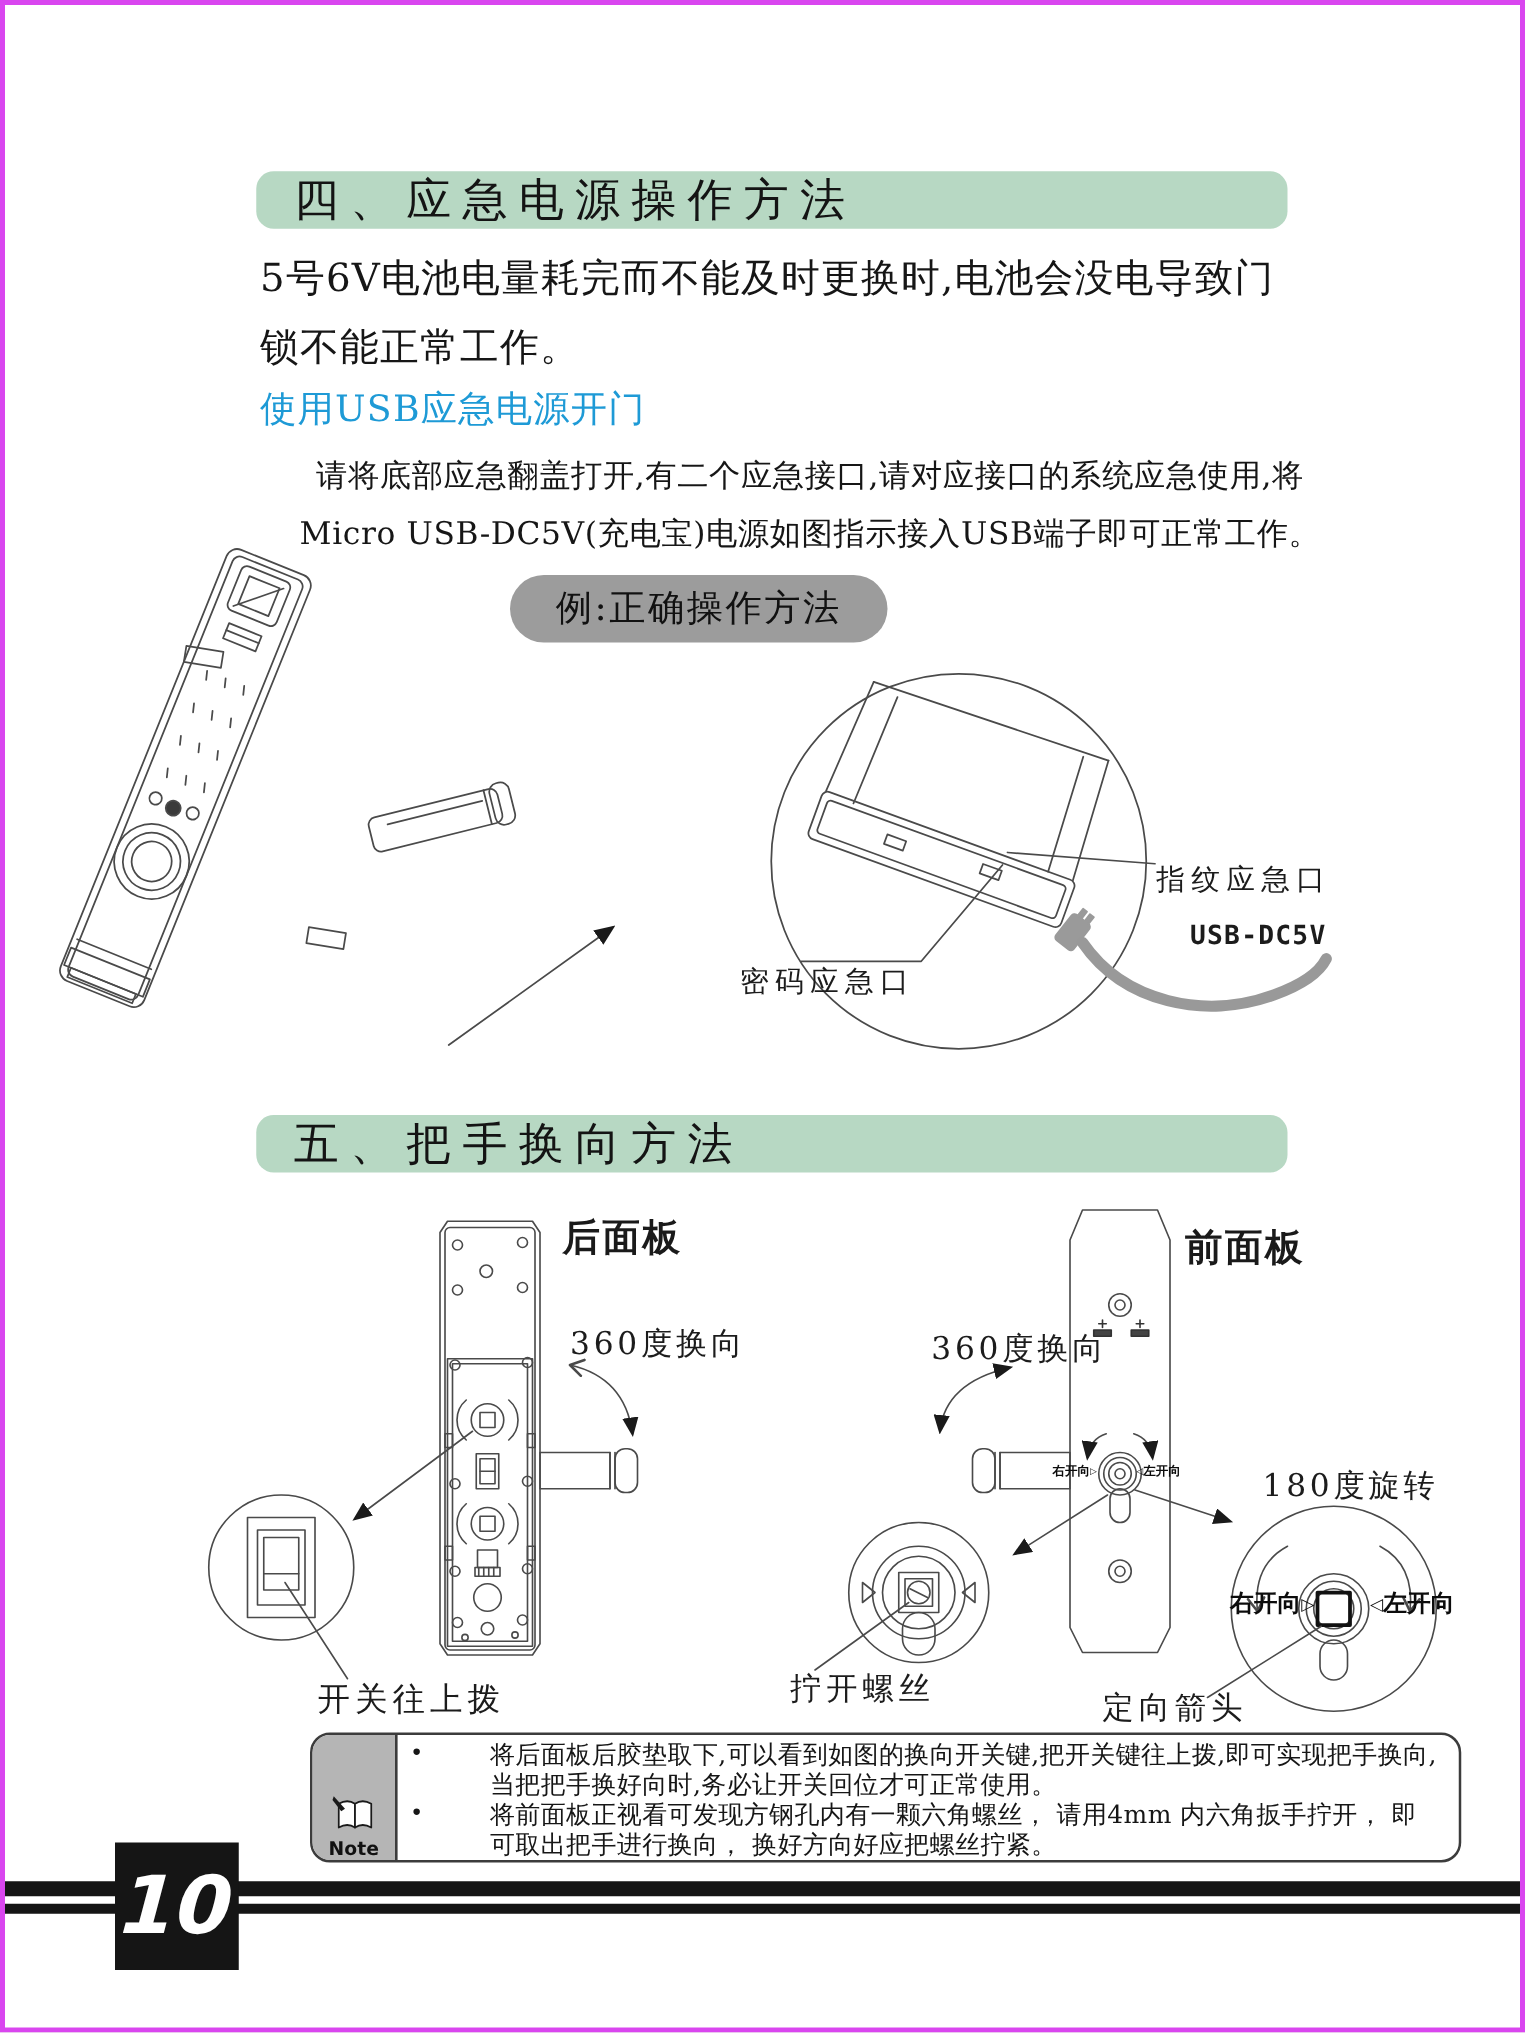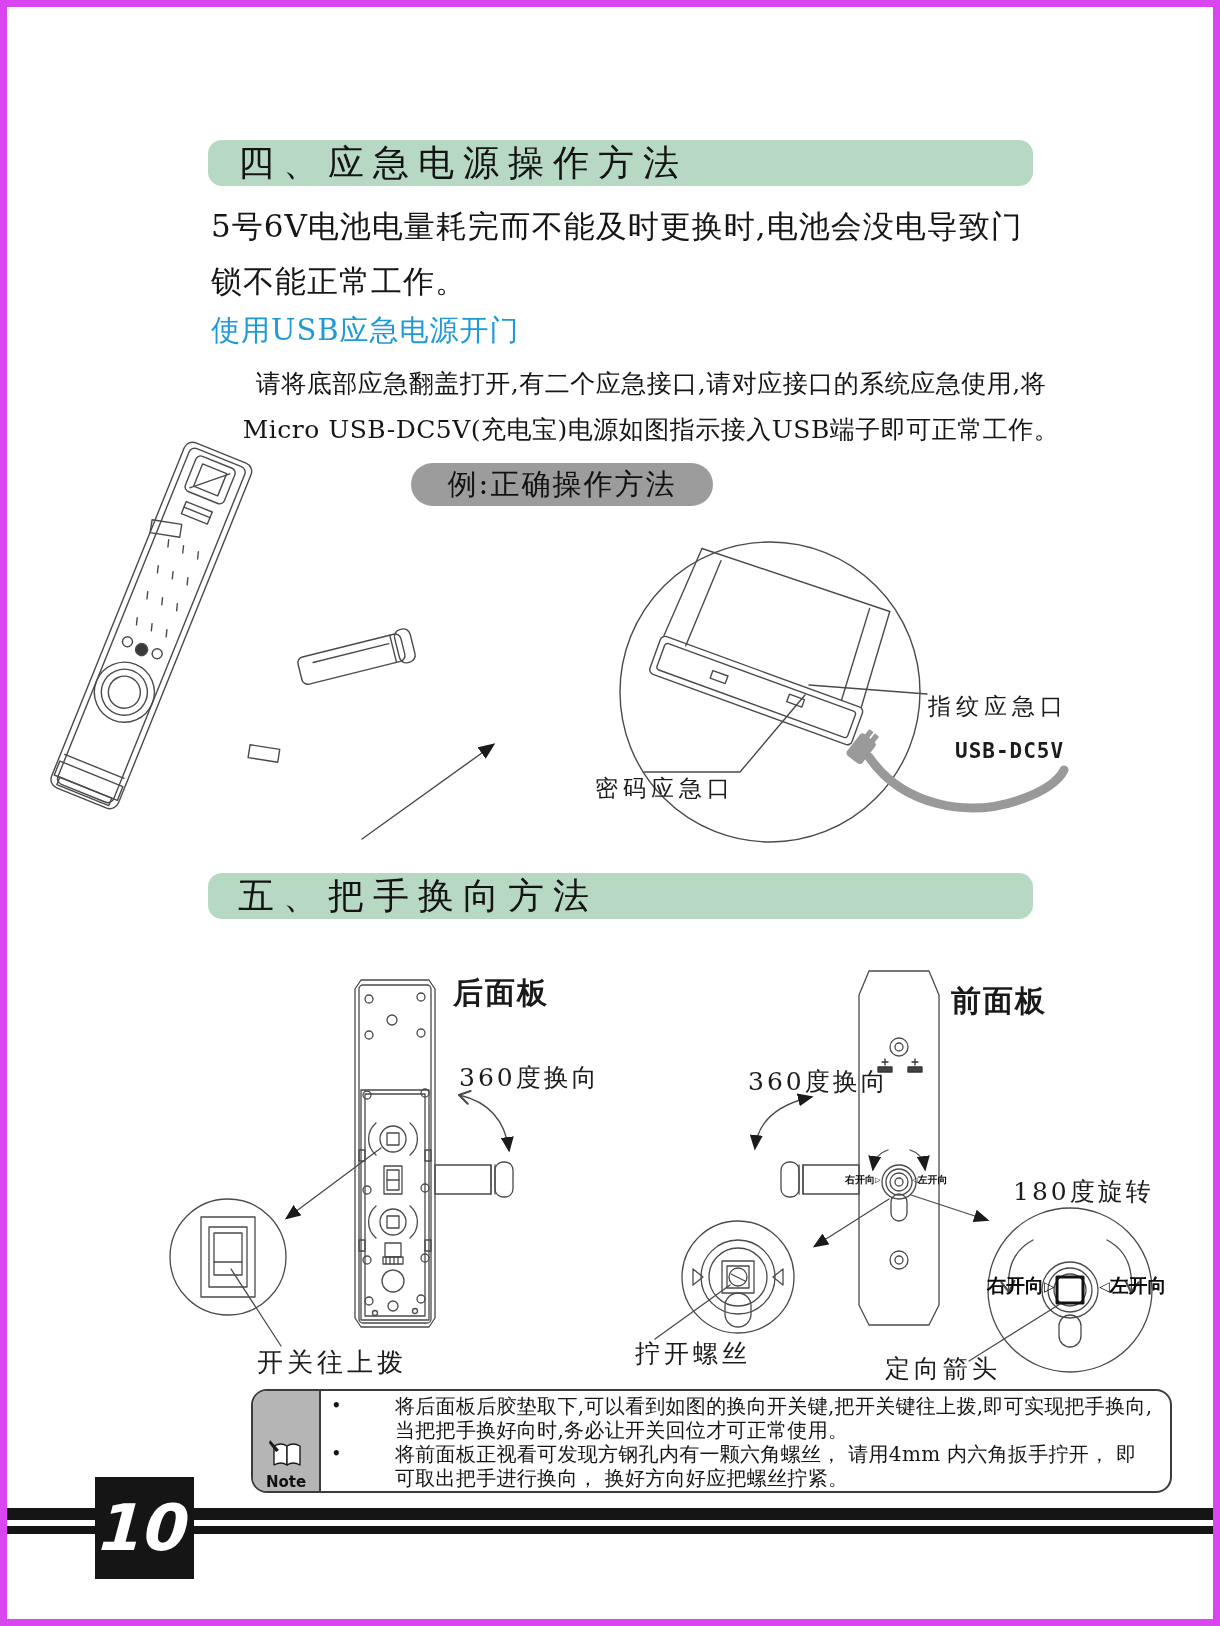--- a/index.html
+++ b/index.html
@@ -1,39 +1,39 @@
 <!DOCTYPE html>
 <html><head>
 <meta charset="utf-8">
 <style>
   html,body{margin:0;padding:0;background:#e8e8e8;}
   #page{
     position:relative; width:1220px; height:1626px; margin:0 auto;
-    background:#ffffff; border:7px solid #d946ef; box-sizing:border-box;
+    background:#ffffff; border:4px solid #d946ef; box-sizing:border-box;
     font-family:"DejaVu Serif","Liberation Serif",serif; color:#1a1a1a;
     overflow:hidden;
   }
   .abs{position:absolute;}
   
   .sec-header{
     left:201px; width:825px; height:46px; border-radius:14px;
     background:#b7d8c3; display:flex; align-items:center;
     padding-left:30px; box-sizing:border-box;
     font-size:36px; letter-spacing:9px; color:#141414;
   }
   #sec4-header{top:133px;}
-  #sec5-header{top:866px;}
+  #sec5-header{top:888px;}
   
   .para{left:204px; width:880px; line-height:1.78; color:#161616;}
   #sec4-intro{top:192px; font-size:31px; letter-spacing:1px;}
   #sec4-subtitle{top:298px; font-size:29px; letter-spacing:1px; color:#1e9ad6;}
   #sec4-body{top:354px; font-size:25px; letter-spacing:0.5px; line-height:1.82;text-align:center;}
   
   #example-label{
-    left:404px; top:456px; width:302px; height:43px; border-radius:27px;
+    left:404px; top:456px; width:302px; height:54px; border-radius:27px;
     background:#9c9c9c; display:flex; align-items:center; justify-content:center;
     font-size:29px; letter-spacing:2px; color:#111;
   }
   
   .callout{font-family:"DejaVu Serif","Liberation Serif",serif; color:#1c1c1c; white-space:nowrap;}
   #lbl-fingerprint-port{left:921px; top:684px; font-size:23px; letter-spacing:5px;}
   #lbl-password-port{left:588px; top:766px; font-size:23px; letter-spacing:5px;}
   #lbl-usb{left:948px; top:732px; font-size:21px; letter-spacing:1px;
     font-family:"DejaVu Sans Mono","Liberation Mono",monospace; font-weight:bold;}
   .panel-name{font-family:Liberation Mono, monospace; font-weight:600; font-size:30px; letter-spacing:2px;}

